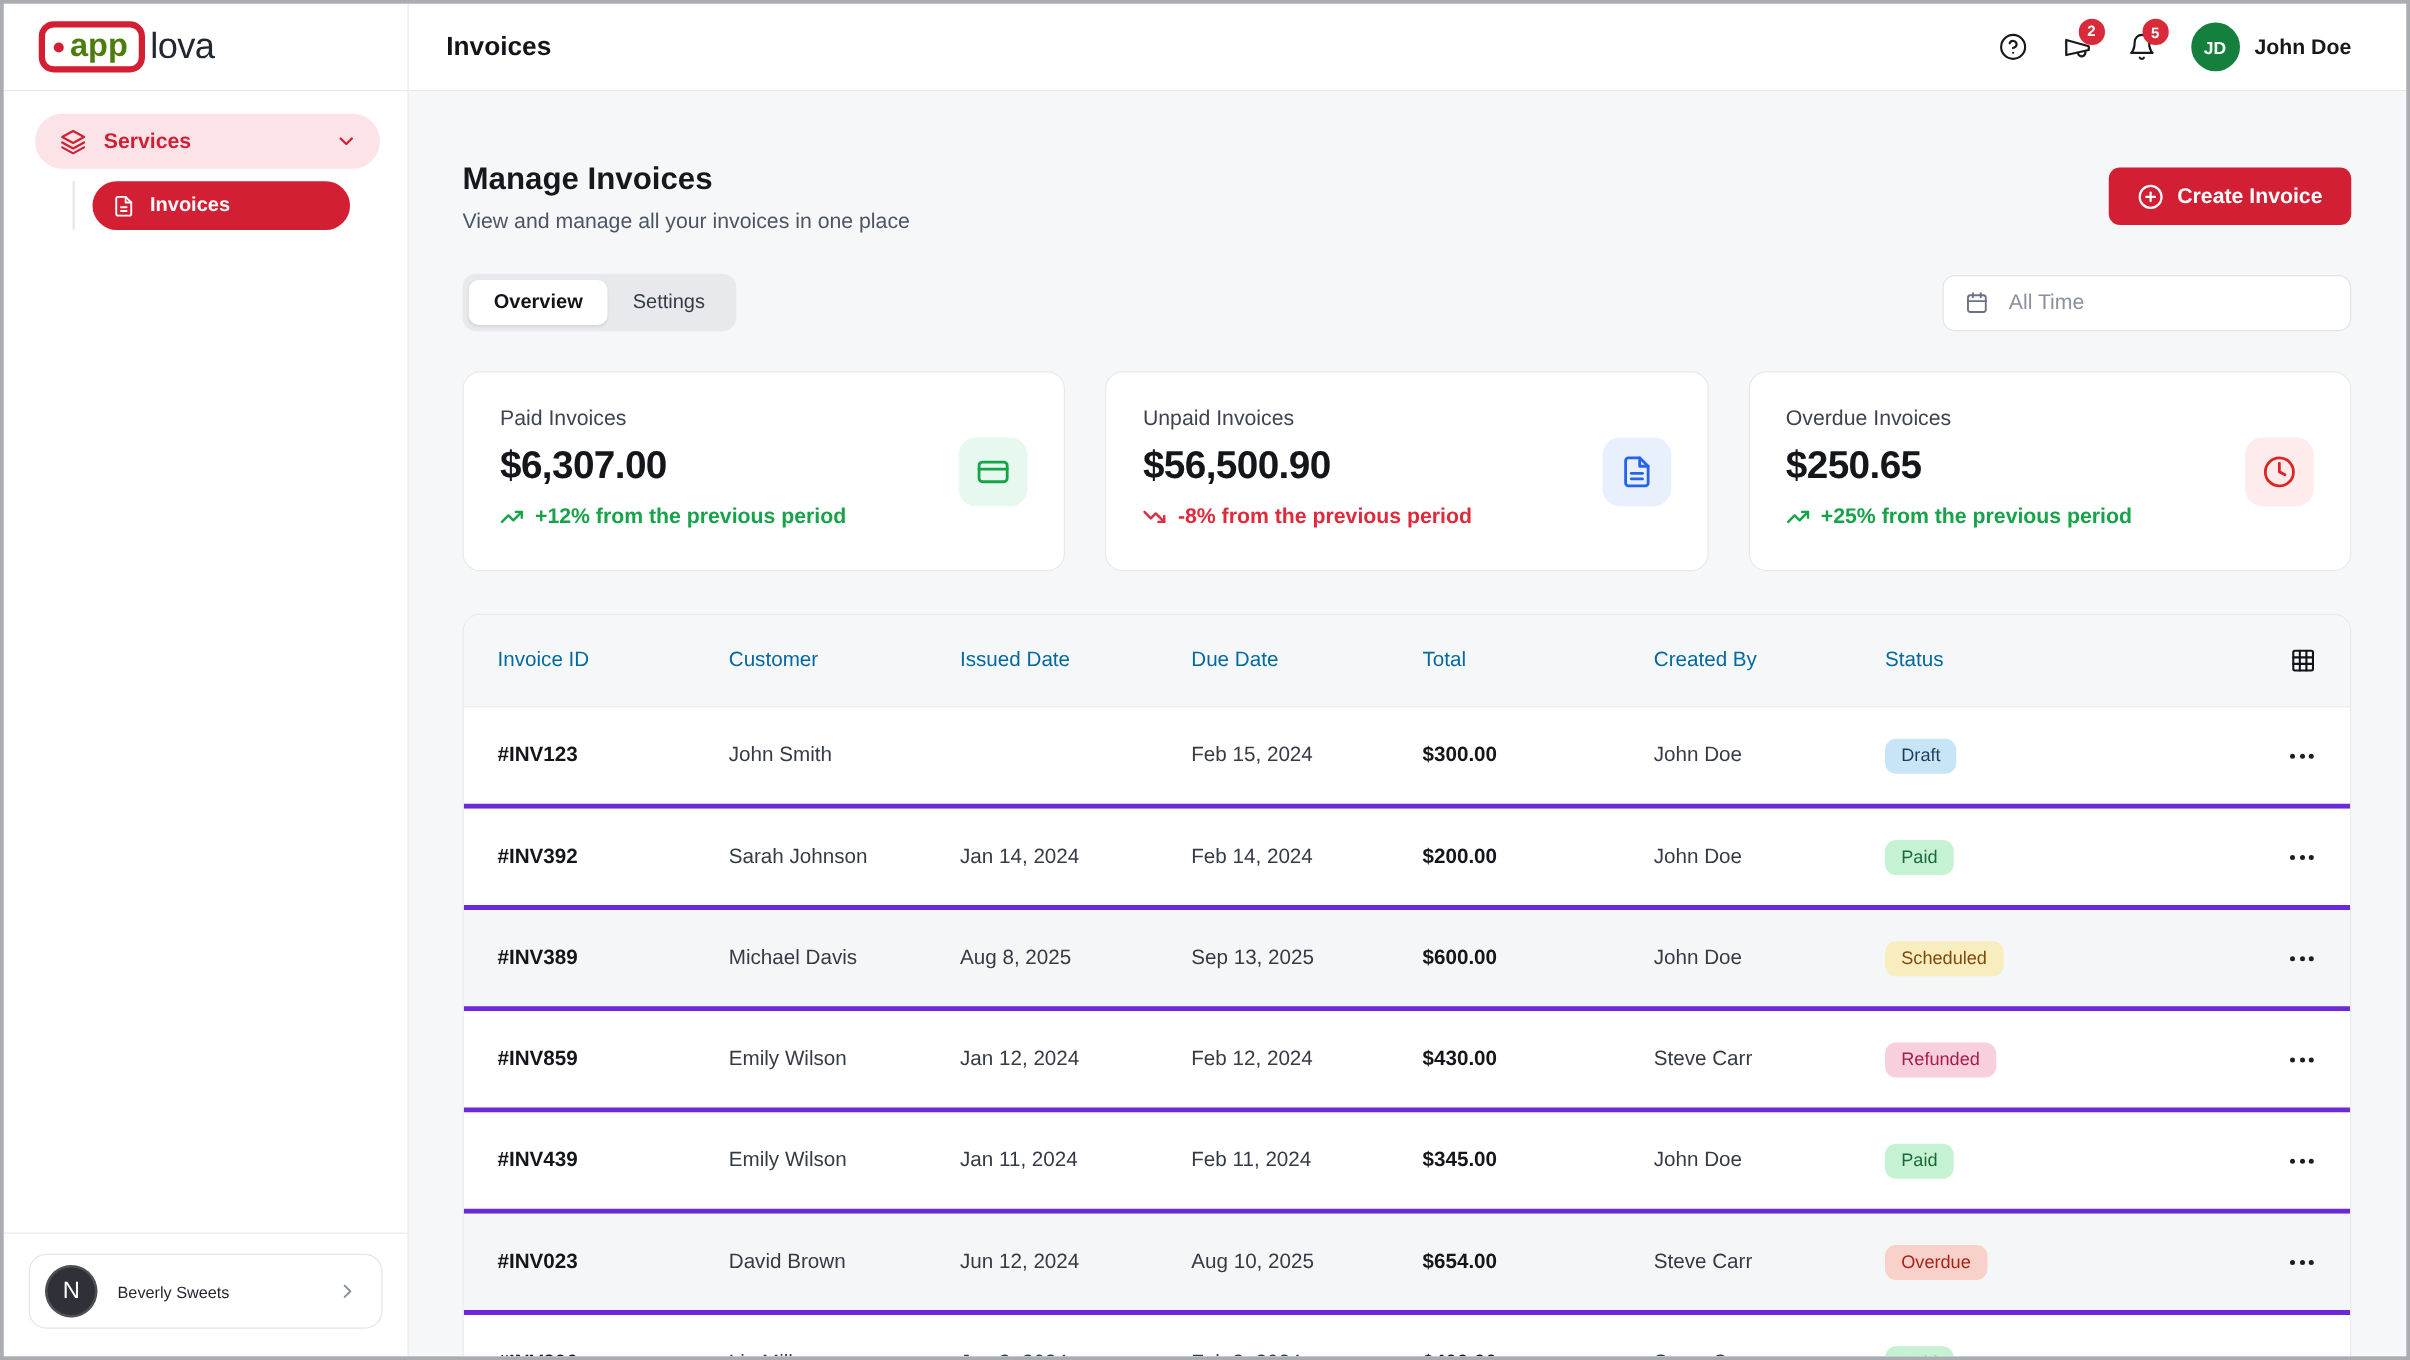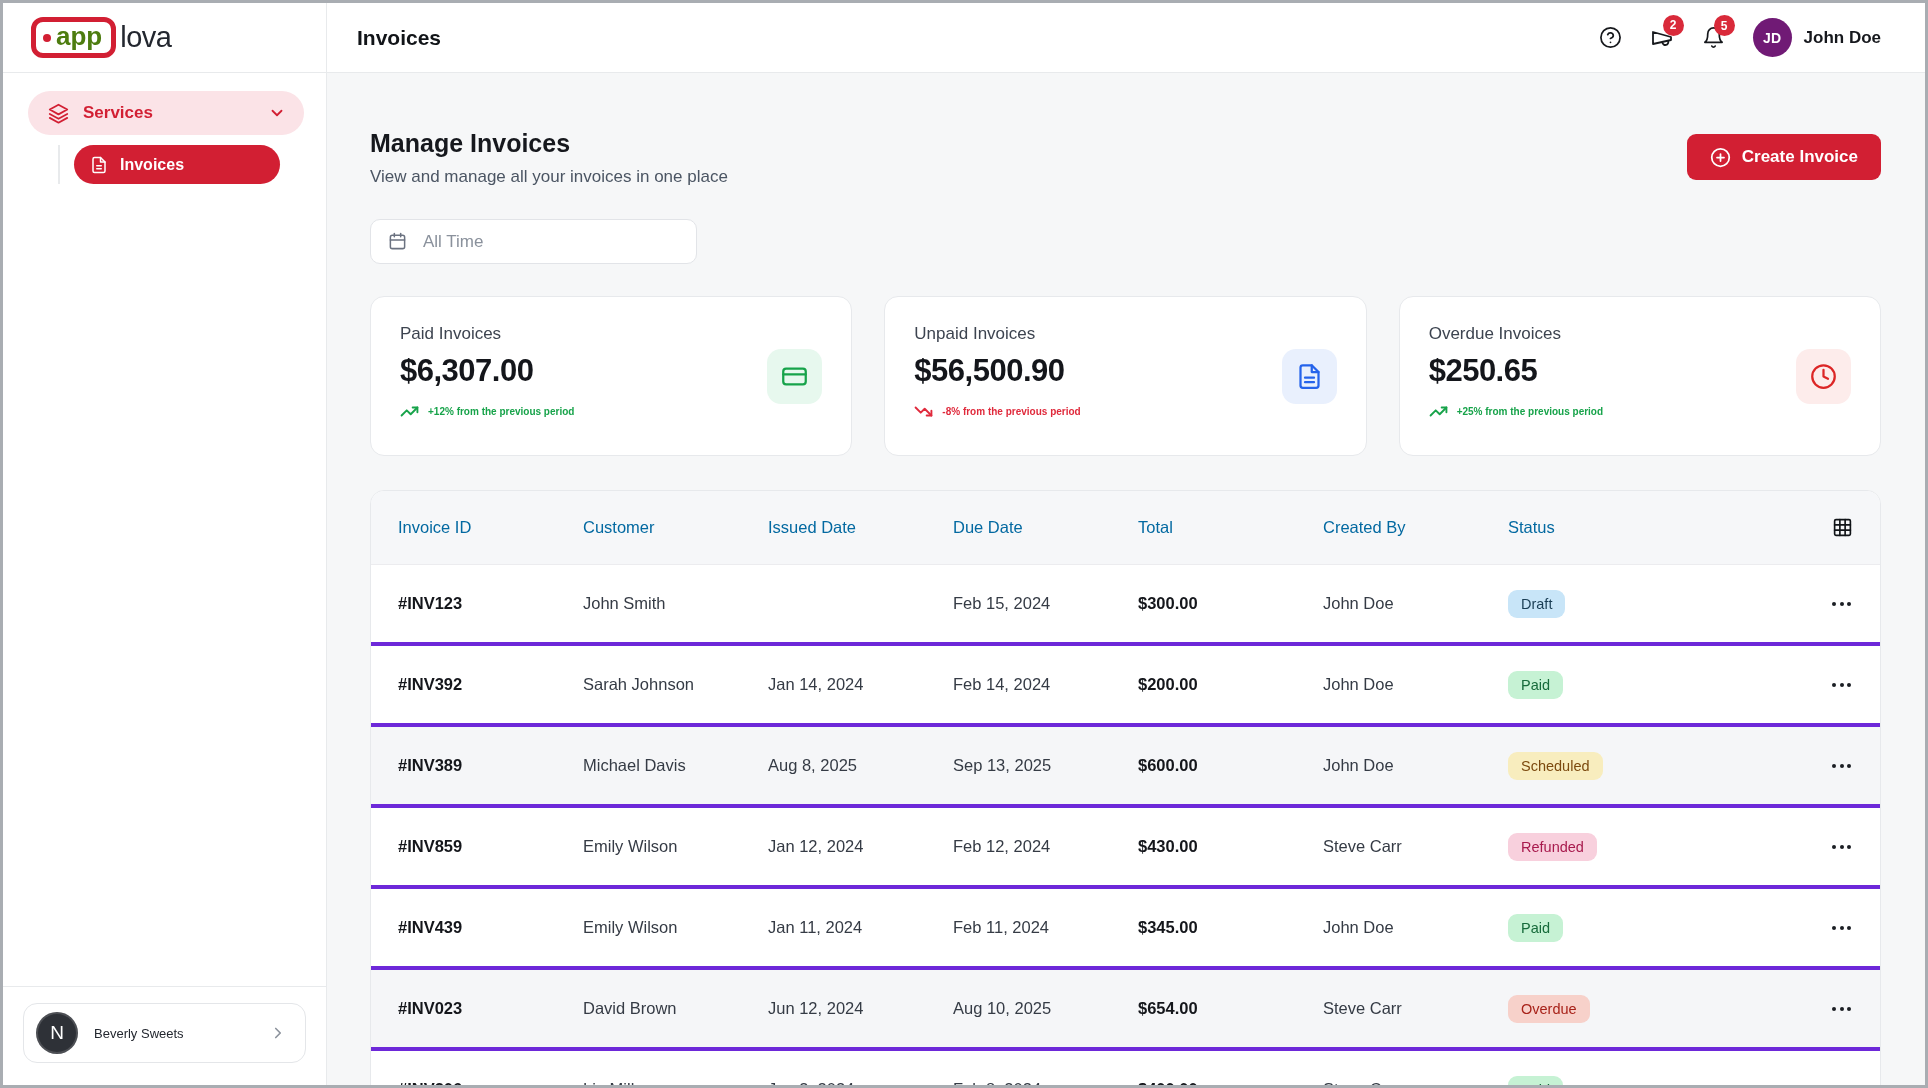--- a/index.html
+++ b/index.html
@@ -30,21 +30,21 @@
 
   
   .right-col { flex:1; display:flex; flex-direction:column; min-width:0; }
   .topbar { height:70px; background:#fff; border-bottom:1px solid #e8eaec; display:flex; align-items:center; padding:0 44px 0 30px; }
   .topbar-title { font-size:21px; font-weight:700; color:#111418; }
   .topbar-right { margin-left:auto; display:flex; align-items:center; gap:28px; }
   .icon-btn { position:relative; background:none; border:none; cursor:pointer; color:#17191d; display:flex; padding:0; }
   .count-badge { position:absolute; top:-11px; right:-10px; min-width:21px; height:21px; border-radius:11px; background:#d92a3a; color:#fff; font-size:12px; font-weight:700; display:flex; align-items:center; justify-content:center; padding:0 4px; font-family:inherit; }
   .flip-x { transform:scaleX(-1); display:flex; }
   .profile { display:flex; align-items:center; gap:12px; cursor:pointer; }
-  .profile-avatar { width:39px; height:39px; border-radius:50%; background:#701a75; color:#fff; font-size:14px; font-weight:700; display:flex; align-items:center; justify-content:center; }
+  .profile-avatar { width:39px; height:39px; border-radius:50%; background:#15803d; color:#fff; font-size:14px; font-weight:700; display:flex; align-items:center; justify-content:center; }
   .profile-name { font-size:17px; font-weight:600; color:#16181d; }
 
   
   .main { flex:1; background:#f6f7f8; padding:56px 44px 0 43px; overflow:hidden; }
   .page-head { display:flex; justify-content:space-between; align-items:flex-start; }
   .page-title { font-size:25px; font-weight:700; color:#16181d; }
   .page-subtitle { margin-top:9px; font-size:17px; color:#4b5563; }
   .create-btn { margin-top:5px; height:46px; background:#d21f33; color:#fff; border:none; border-radius:9px; display:flex; align-items:center; gap:11px; padding:0 23px; font-size:17px; font-weight:600; cursor:pointer; font-family:inherit; }
 
   .controls-row { margin-top:32px; display:flex; justify-content:space-between; align-items:center; }
@@ -53,21 +53,21 @@
   .tab.active { background:#fff; color:#111418; font-weight:600; box-shadow:0 1px 2px rgba(0,0,0,.08); }
   .date-filter { width:327px; height:45px; background:#fff; border:1px solid #e2e4e8; border-radius:10px; display:flex; align-items:center; gap:16px; padding:0 17px; cursor:pointer; }
   .date-filter .txt { font-size:17px; color:#8a919c; }
   .date-filter .cal { color:#6b7280; display:flex; }
 
   
   .stats-row { margin-top:32px; display:grid; grid-template-columns:1fr 1fr 1fr; gap:32px; }
   .stat-card { background:#fff; border:1px solid #e7e9ec; border-radius:14px; height:160px; padding:27px 29px; display:flex; justify-content:space-between; }
   .stat-label { font-size:17px; color:#3d4450; }
   .stat-value { margin-top:9px; font-size:31px; font-weight:700; color:#14161b; letter-spacing:-0.5px; }
-  .stat-trend { margin-top:13px; display:flex; align-items:center; gap:9px; font-size:10px; font-weight:700; }
+  .stat-trend { margin-top:13px; display:flex; align-items:center; gap:9px; font-size:17px; font-weight:700; }
   .stat-icon-box { width:55px; height:55px; border-radius:14px; align-self:center; display:flex; align-items:center; justify-content:center; }
   .ib-green { background:#e7f8ee; color:#17a34a; }
   .ib-blue { background:#e9f0fd; color:#2563eb; }
   .ib-red { background:#fdeceb; color:#dc2626; }
 
   
   .table-card { margin-top:34px; background:#fff; border:1px solid #e7e9ec; border-radius:14px; overflow:hidden; }
   .tgrid { display:grid; grid-template-columns:185px 185px 185px 185px 185px 185px 1fr 74px; align-items:center; padding:0 27px; }
   .thead { height:74px; background:#f6f7f9; border-bottom:1px solid #ececef; }
   .th { font-size:16.5px; color:#0369a1; }
@@ -191,20 +191,24 @@
                 <circle cx="12" cy="12" r="10"></circle>
                 <path d="M12 8v8"></path>
                 <path d="M8 12h8"></path>
               </svg>
           </span>
           <span>Create Invoice</span>
         </button>
       </div>
 
       <div class="controls-row">
+        <div class="tabs">
+          <button class="tab active">Overview</button>
+          <button class="tab">Settings</button>
+        </div>
         <div class="date-filter">
           <span class="cal">
             <svg width="19" height="19" viewBox="0 0 24 24" fill="none" stroke="currentColor" stroke-width="1.9" stroke-linecap="round" stroke-linejoin="round">
                 <rect x="3" y="4" width="18" height="17" rx="2.5"></rect>
                 <path d="M16 2v4"></path>
                 <path d="M8 2v4"></path>
                 <path d="M3 10h18"></path>
               </svg>
           </span>
           <span class="txt">All Time</span>

